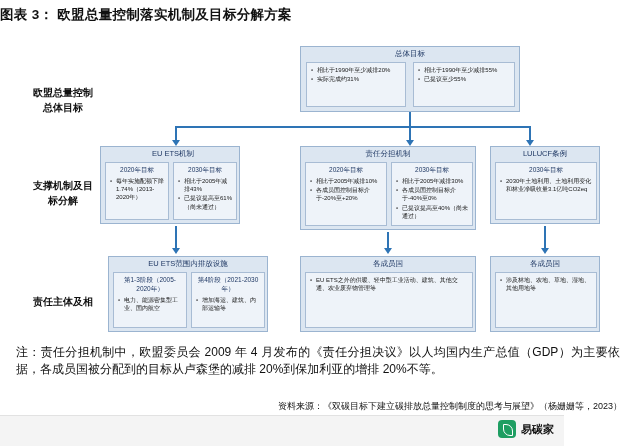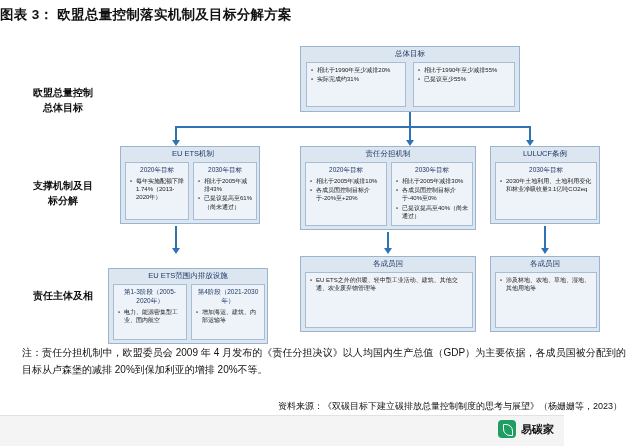--- a/index.html
+++ b/index.html
@@ -60,22 +60,22 @@
   }
   .aline{position:absolute;background:#2e74b5;}
   .ahead{
     position:absolute;width:0;height:0;
     border-left:4px solid transparent;border-right:4px solid transparent;
     border-top:6px solid #2e74b5;
   }
 
   
   .note{
-    position:absolute;left:22px;top:344px;width:604px;
-    font-size:10px;line-height:17px;color:#111;text-align:justify;
+    position:absolute;left:16px;top:344px;width:604px;
+    font-size:12px;line-height:17px;color:#111;text-align:justify;
   }
   .source{
     position:absolute;left:0;top:400px;width:622px;
     text-align:right;font-size:9px;color:#111;
   }
   
   .footer{
     position:absolute;left:0;bottom:0;width:564px;height:30px;
     background:#f4f4f4;border-top:1px solid #e2e2e2;
   }
@@ -101,21 +101,21 @@
 <div class="canvas">
 
   <div class="rowlabel" style="left:8px;top:40px;margin-top:15px;">
     <div>欧盟总量控制</div>
     <div>总体目标</div>
   </div>
   <div class="rowlabel" style="left:8px;top:148px;">
     <div>支撑机制及目</div>
     <div>标分解</div>
   </div>
-  <div class="rowlabel" style="left:8px;top:258px;">
+  <div class="rowlabel" style="left:8px;top:264px;">
     <div>责任主体及相</div>
   </div>
 
   <div class="box" style="left:300px;top:16px;width:220px;height:66px;">
     <div class="bhead">总体目标</div>
     <div class="subbox" style="left:5px;top:15px;width:100px;height:45px;">
       <ul class="blist">
         <li>相比于1990年至少减排20%</li>
         <li>实际完成约31%</li>
       </ul>
@@ -130,21 +130,21 @@
 
   <div class="aline" style="left:409px;top:82px;width:1.5px;height:14px;"></div>
   <div class="aline" style="left:175px;top:96px;width:355px;height:1.5px;"></div>
   <div class="aline" style="left:175px;top:96px;width:1.5px;height:14px;"></div>
   <div class="ahead" style="left:172px;top:110px;"></div>
   <div class="aline" style="left:409px;top:96px;width:1.5px;height:14px;"></div>
   <div class="ahead" style="left:406px;top:110px;"></div>
   <div class="aline" style="left:529px;top:96px;width:1.5px;height:14px;"></div>
   <div class="ahead" style="left:526px;top:110px;"></div>
 
-  <div class="box" style="left:120px;top:116px;width:140px;height:78px;padding-left:6px;">
+  <div class="box" style="left:100px;top:116px;width:140px;height:78px;padding-left:6px;">
     <div class="bhead">EU ETS机制</div>
     <div class="subbox" style="left:4px;top:15px;width:64px;height:58px;">
       <div class="subhead">2020年目标</div>
       <ul class="blist">
         <li>每年实施配额下降1.74%（2013-2020年）</li>
       </ul>
     </div>
     <div class="subbox" style="left:72px;top:15px;width:64px;height:58px;">
       <div class="subhead">2030年目标</div>
       <ul class="blist">
@@ -183,21 +183,21 @@
     </div>
   </div>
 
   <div class="aline" style="left:175px;top:196px;width:1.5px;height:22px;"></div>
   <div class="ahead" style="left:172px;top:218px;"></div>
   <div class="aline" style="left:387px;top:202px;width:1.5px;height:16px;"></div>
   <div class="ahead" style="left:384px;top:218px;"></div>
   <div class="aline" style="left:544px;top:196px;width:1.5px;height:22px;"></div>
   <div class="ahead" style="left:541px;top:218px;"></div>
 
-  <div class="box" style="left:108px;top:226px;width:160px;height:76px;margin-top:12px;">
+  <div class="box" style="left:108px;top:226px;width:160px;height:76px;">
     <div class="bhead">EU ETS范围内排放设施</div>
     <div class="subbox" style="left:4px;top:15px;width:74px;height:56px;">
       <div class="subhead">第1-3阶段（2005-2020年）</div>
       <ul class="blist">
         <li>电力、能源密集型工业、国内航空</li>
       </ul>
     </div>
     <div class="subbox" style="left:82px;top:15px;width:74px;height:56px;">
       <div class="subhead">第4阶段（2021-2030年）</div>
       <ul class="blist">

